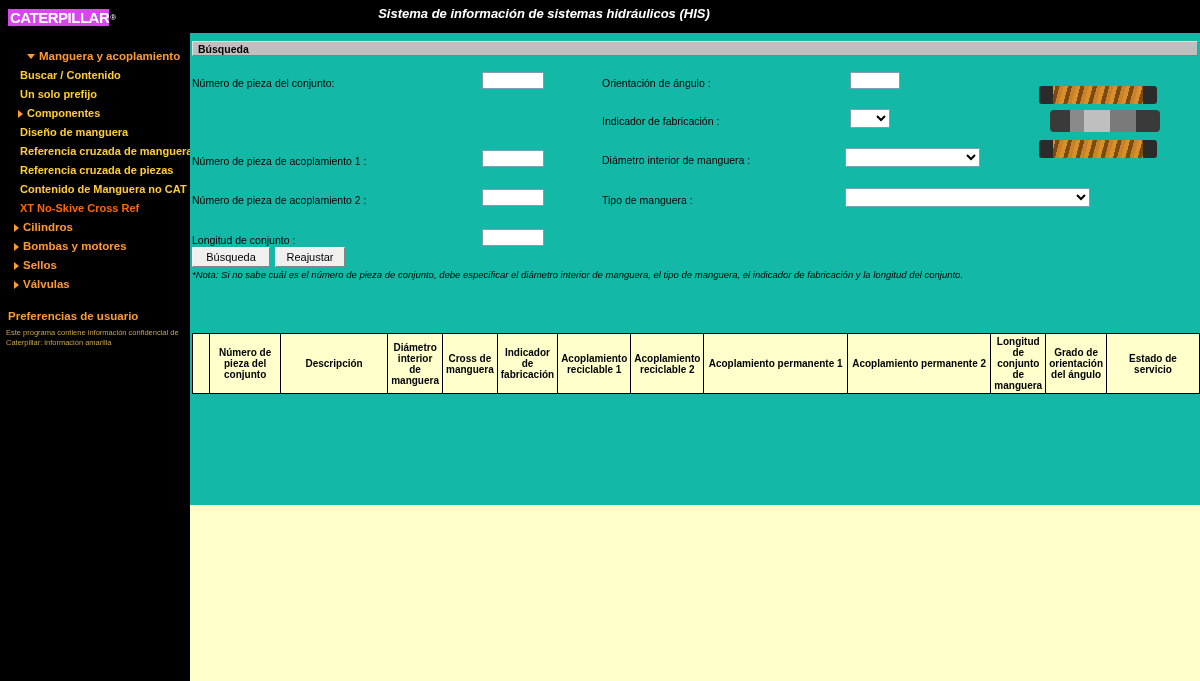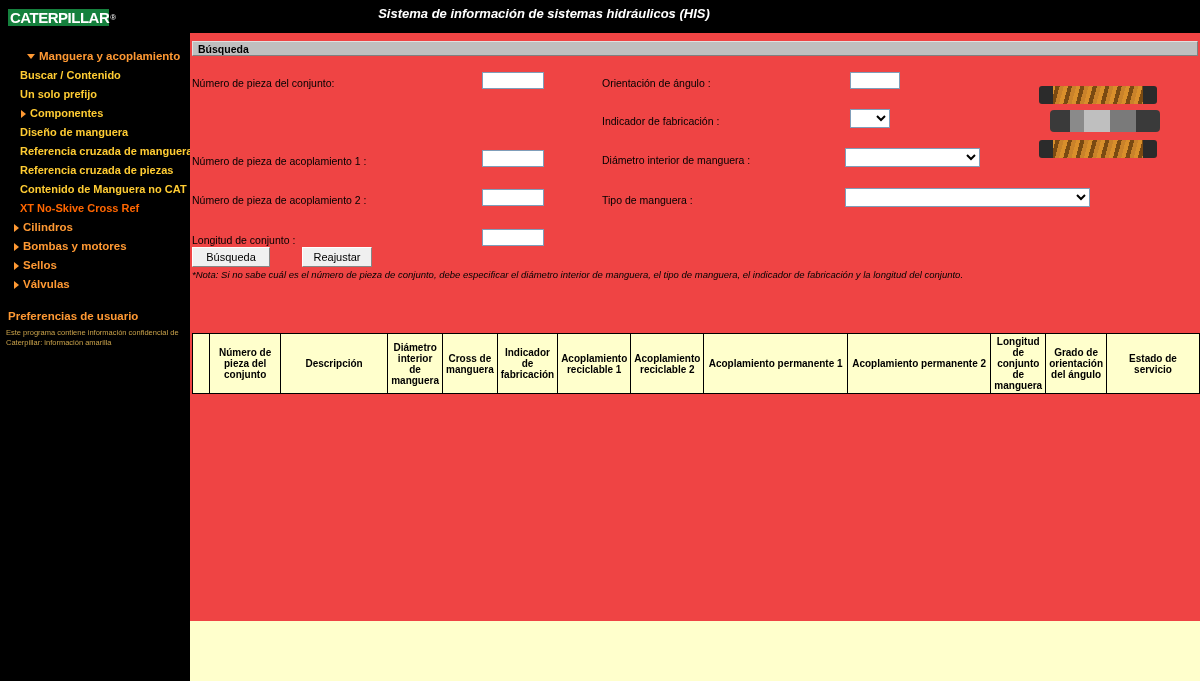--- a/index.html
+++ b/index.html
@@ -26,21 +26,21 @@
     position: absolute; left: 8px; top: 8px;
     width: 180px; height: 18px;
     display: flex; align-items: center;
   }
   .brand-text {
     color: #ffffff;
     font-weight: bold;
     font-size: 15px;
     letter-spacing: -0.5px;
     font-family: "Liberation Sans", sans-serif;
-    background: #15803d;
+    background: #d946ef;
     padding-left: 2px;
     text-align: right;
   }
   .brand-tm {
     color: #ffffff;
     font-size: 8px;
     vertical-align: super;
     margin-left: 1px;
   }
   .app-title {
@@ -122,22 +122,22 @@
     width: 180px;
     color: #c8a14a;
     font-size: 7.5px;
     line-height: 10px;
   }
 
   
   .main {
     position: absolute;
     left: 190px; top: 33px;
-    width: 1010px; height: 588px;
-    background: #ef4444;
+    width: 1010px; height: 472px;
+    background: #14b8a6;
   }
   .panel-bar {
     position: absolute;
     left: 2px; top: 8px;
     width: 1006px; height: 15px;
     background: #bfbfbf;
     border-top: 1px solid #e0e0e0;
     border-left: 1px solid #e0e0e0;
     border-right: 1px solid #808080;
     border-bottom: 1px solid #808080;
@@ -247,21 +247,21 @@
   <div class="sidebar">
     <div class="nav-item nav-top" style="margin-top:14px;padding-left:27px;">
       <span class="arrow-d"></span><span>Manguera y acoplamiento</span>
     </div>
     <div class="nav-item nav-sub">
       <span>Buscar / Contenido</span>
     </div>
     <div class="nav-item nav-sub">
       <span>Un solo prefijo</span>
     </div>
-    <div class="nav-item nav-sub" style="padding-left:21px;">
+    <div class="nav-item nav-sub" style="padding-left:0;margin-left:18px;">
       <span class="arrow-r"></span><span>Componentes</span>
     </div>
     <div class="nav-item nav-sub">
       <span>Diseño de manguera</span>
     </div>
     <div class="nav-item nav-sub">
       <span>Referencia cruzada de manguera</span>
     </div>
     <div class="nav-item nav-sub">
       <span>Referencia cruzada de piezas</span>
@@ -326,21 +326,21 @@
              linear-gradient(90deg, #2b2b2b 0 14px, rgba(0,0,0,0) 14px 104px, #2b2b2b 104px 118px),
              repeating-linear-gradient(105deg, #d98f2b 0 4px, #7a4a12 4px 8px, #c9822a 8px 12px);"></div>
       <div class="hose hose2" style="background:
              linear-gradient(90deg, #3a3a3a 0 20px, #8a8a8a 20px 34px, #bfbfbf 34px 60px, #7a7a7a 60px 86px, #3a3a3a 86px 110px);
              border-radius:4px;"></div>
       <div class="hose hose3" style="background:
              linear-gradient(90deg, #2b2b2b 0 14px, rgba(0,0,0,0) 14px 104px, #2b2b2b 104px 118px),
              repeating-linear-gradient(105deg, #d98f2b 0 4px, #7a4a12 4px 8px, #c9822a 8px 12px);"></div>
 
       <button class="btn" style="left:2px; top:184px; width:78px;">Búsqueda</button>
-      <button class="btn" style="left:85px; top:184px; width:70px;margin-left:27px;">Reajustar</button>
+      <button class="btn" style="left:85px; top:184px; width:70px;">Reajustar</button>
 
       <div class="note">*Nota: Si no sabe cuál es el número de pieza de conjunto, debe especificar el diámetro interior de manguera, el tipo de manguera, el indicador de fabricación y la longitud del conjunto.</div>
     </div>
 
     <table class="results">
       <thead>
         <tr>
           <th style="width:18px;"></th>
           <th style="width:72px;">Número de pieza del conjunto</th>
           <th style="width:110px;">Descripción</th>

